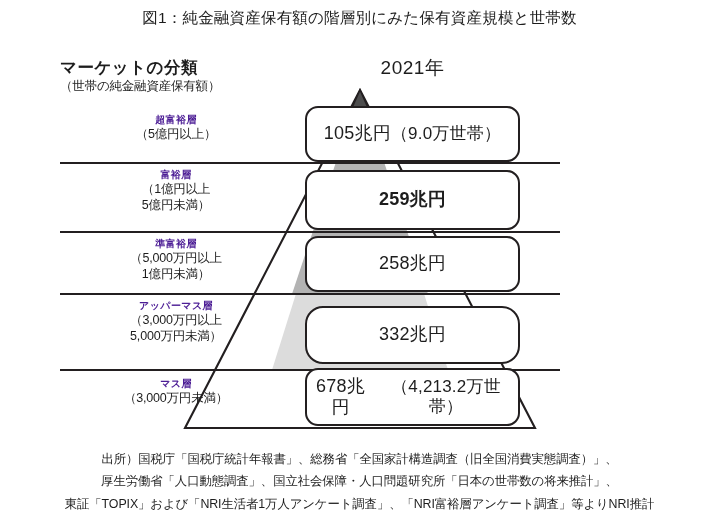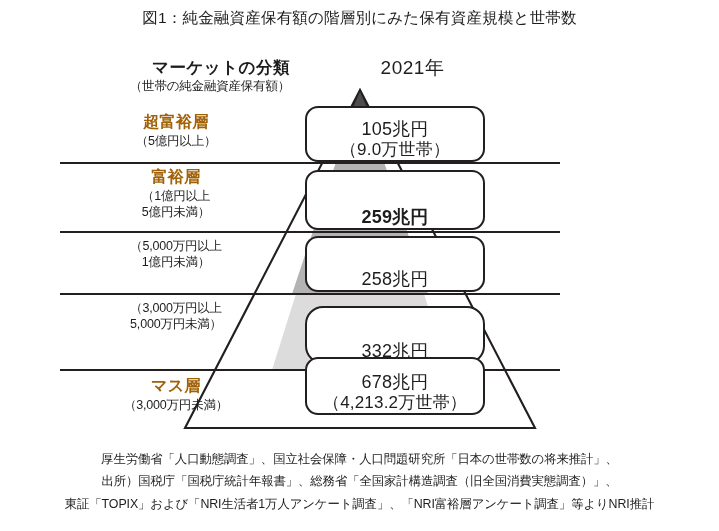--- a/index.html
+++ b/index.html
@@ -37,21 +37,21 @@
     width: 719px;
     height: 396px;
   }
 
   
   #market-header {
     position: absolute;
     left: 60px;
     top: 10px;
     width: 230px;
-    text-align: right;
+    text-align: left;
   }
   #market-header .mh-main {
     font-size: 16.5px;
     font-weight: bold;
     letter-spacing: 0.5px;
     color: #1d1d1d;
     display: block;
     line-height: 1.15;
   }
   #market-header .mh-sub {
@@ -90,48 +90,47 @@
     width: 719px;
   }
   .tier-label {
     position: absolute;
     left: 60px;
     width: 232px;
     text-align: center;
   }
   .tier-label .t-name {
     display: block;
-    font-size: 16px;
+    font-size: 10px;
     font-weight: bold;
     letter-spacing: 0.4px;
     line-height: 1.2;
-    color: #a16207;
-    font-family: Liberation Mono, monospace;
+    color: #4c1d95;
   }
   .tier-label .t-range {
     display: block;
     font-size: 12.5px;
     line-height: 1.28;
     color: #1d1d1d;
     letter-spacing: -0.2px;
   }
 
   
   .data-box {
     position: absolute;
     left: 305px;
-    width: 180px;
+    width: 215px;
     box-sizing: border-box;
     background: #ffffff;
     border: 2.2px solid #231f20;
     border-radius: 13px;
     text-align: center;
     display: flex;
-    flex-direction: column;
-    justify-content: flex-end;
+    flex-direction: row;
+    justify-content: center;
     align-items: center;
   }
   .data-box .d-amount {
     font-size: 18px;
     line-height: 1.18;
     color: #1d1d1d;
     letter-spacing: 0.2px;
   }
   .data-box .d-households {
     font-size: 17px;
@@ -202,48 +201,50 @@
       <span class="t-range">（1億円以上</span>
       <span class="t-range">5億円未満）</span>
     </div>
     <div class="data-box" style="top:122px;height:60px;font-weight:bold;">
       <span class="d-amount">259兆円</span>
     </div>
   </div>
 
   <div class="tier-row">
     <div class="tier-label" style="top:190px;">
+      <span class="t-name">準富裕層</span>
       <span class="t-range">（5,000万円以上</span>
       <span class="t-range">1億円未満）</span>
     </div>
     <div class="data-box" style="top:188px;height:56px;">
       <span class="d-amount">258兆円</span>
     </div>
   </div>
 
   <div class="tier-row">
     <div class="tier-label" style="top:252px;">
+      <span class="t-name">アッパーマス層</span>
       <span class="t-range">（3,000万円以上</span>
       <span class="t-range">5,000万円未満）</span>
     </div>
     <div class="data-box" style="top:258px;height:58px;border-radius:18px;">
       <span class="d-amount">332兆円</span>
     </div>
   </div>
 
   <div class="tier-row">
     <div class="tier-label" style="top:330px;">
       <span class="t-name">マス層</span>
       <span class="t-range">（3,000万円未満）</span>
     </div>
-    <div class="data-box" style="top:309px;height:58px;">
+    <div class="data-box" style="top:320px;height:58px;">
       <span class="d-amount">678兆円</span>
       <span class="d-households">（4,213.2万世帯）</span>
     </div>
   </div>
 
 </div>
 
 <div id="source-notes">
+  <div class="note-line">出所）国税庁「国税庁統計年報書」、総務省「全国家計構造調査（旧全国消費実態調査）」、</div>
   <div class="note-line">厚生労働省「人口動態調査」、国立社会保障・人口問題研究所「日本の世帯数の将来推計」、</div>
-  <div class="note-line">出所）国税庁「国税庁統計年報書」、総務省「全国家計構造調査（旧全国消費実態調査）」、</div>
   <div class="note-line">東証「TOPIX」および「NRI生活者1万人アンケート調査」、「NRI富裕層アンケート調査」等よりNRI推計</div>
 </div>
 
 </body></html>

